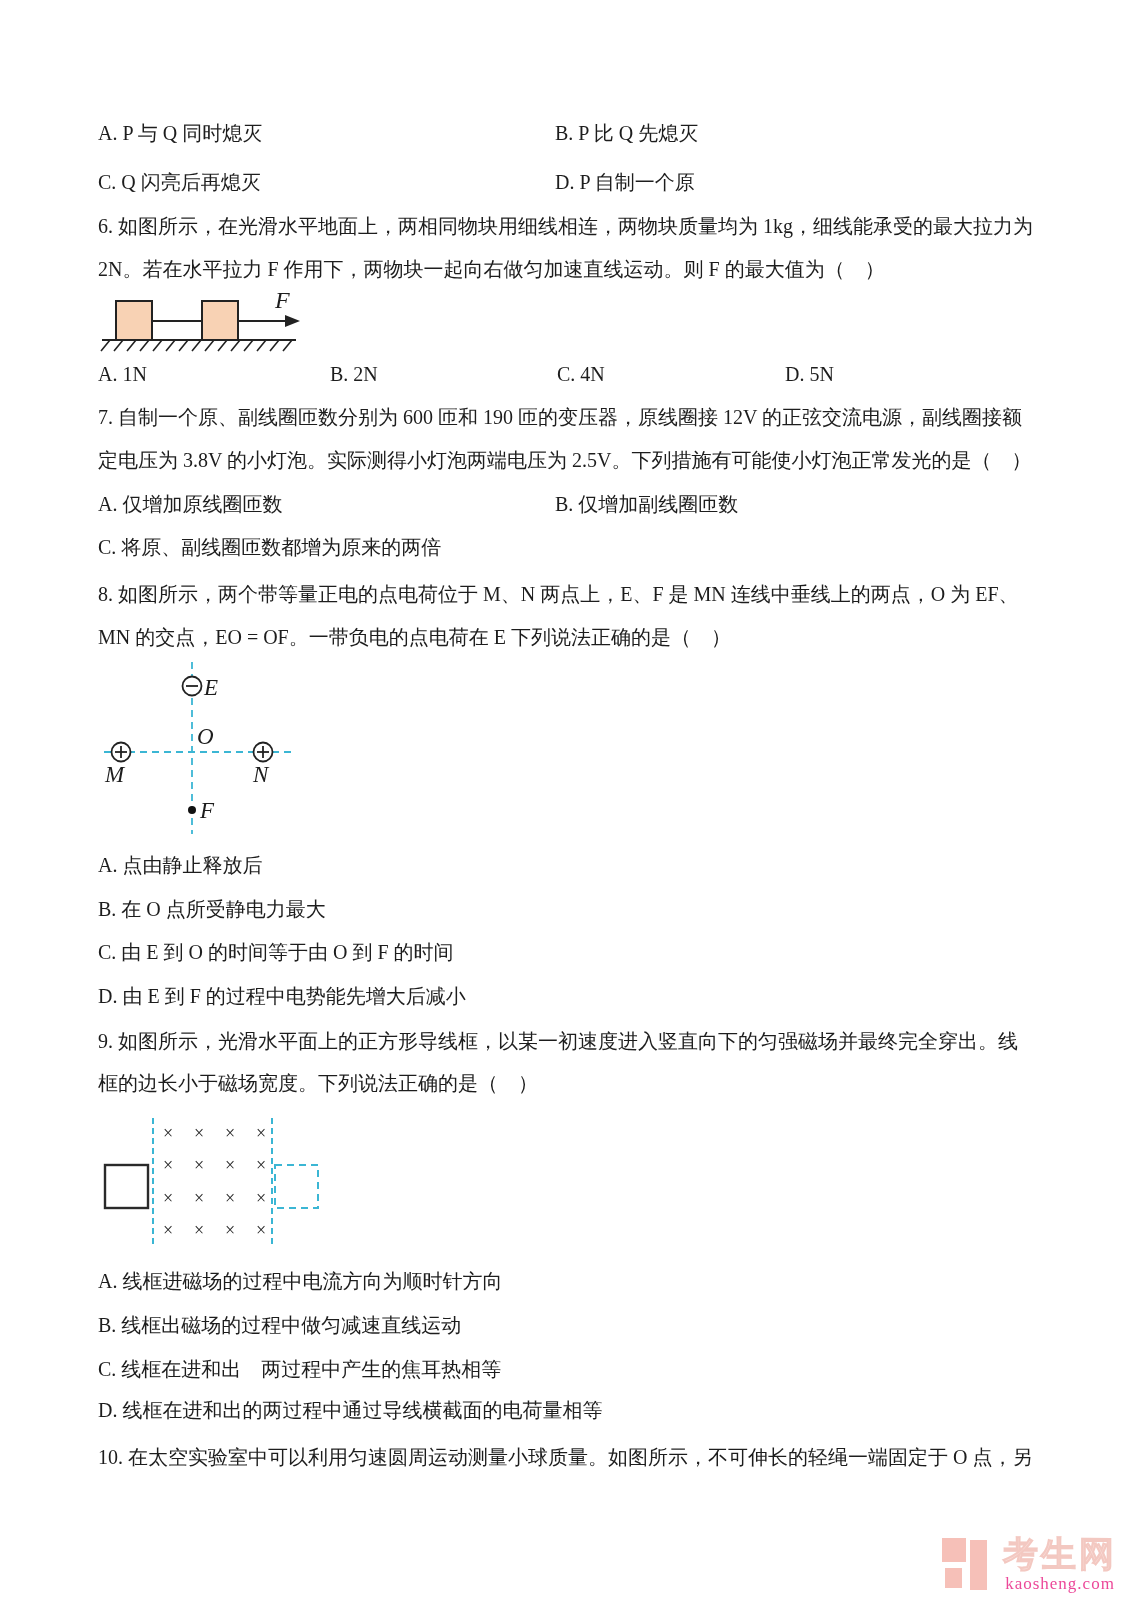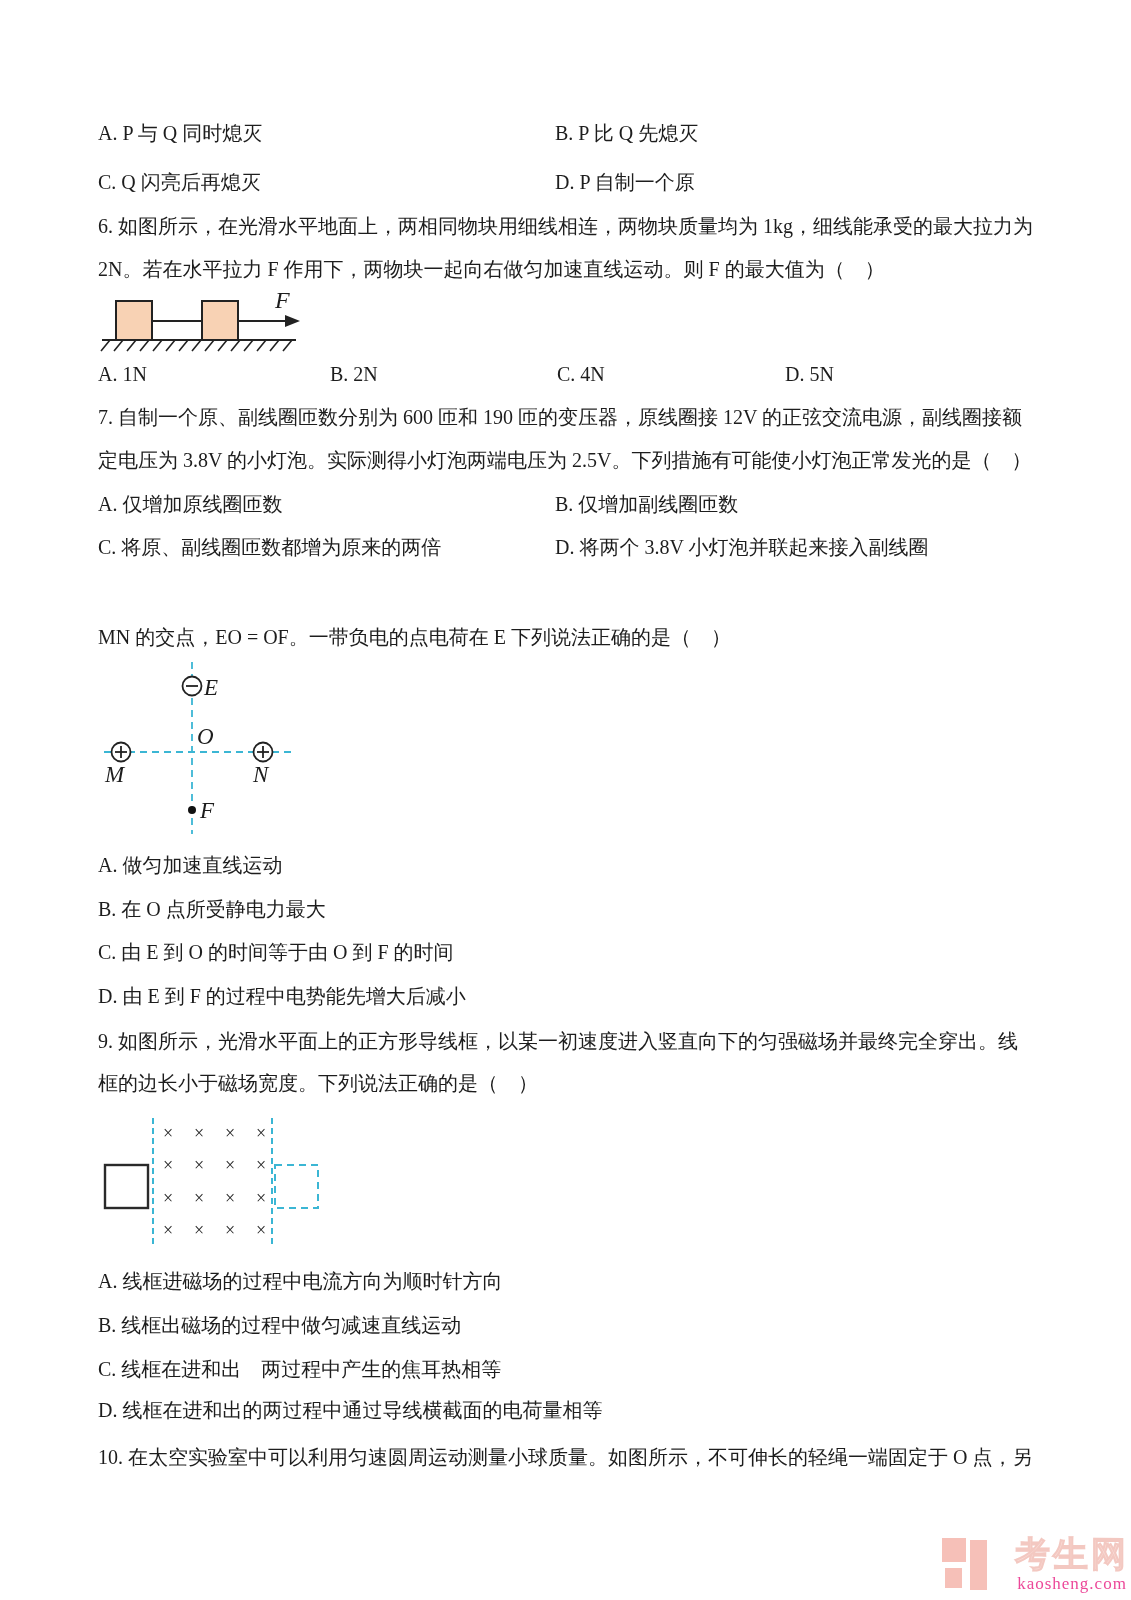--- a/index.html
+++ b/index.html
@@ -5,21 +5,21 @@
   html,body{margin:0;padding:0;background:#ffffff;}
   .page{position:relative;width:1131px;height:1600px;background:#ffffff;overflow:hidden;
         font-family:"Liberation Serif","DejaVu Serif",serif;color:#1d1d1d;margin-top:28px;}
   .line{position:absolute;white-space:pre;font-size:20px;line-height:1.25;color:#1d1d1d;}
   .fig{position:absolute;}
   .fig text{font-family:"Liberation Serif","DejaVu Serif",serif;fill:#1d1d1d;}
   .ital{font-style:italic;}
   .footer{position:absolute;top:1572px;left:0;width:100%;text-align:center;
           font-size:19px;color:#3c3c3c;letter-spacing:1px;}
   .footer .sep{margin:0 14px;color:#777;}
-  .watermark{position:absolute;left:942px;top:1508px;display:flex;align-items:flex-start;gap:25px;}
+  .watermark{position:absolute;left:942px;top:1508px;display:flex;align-items:flex-start;gap:13px;}
   .wm-brand{font-size:35px;line-height:38px;font-weight:bold;letter-spacing:3px;
             color:#f9ddd8;-webkit-text-stroke:1px #f3c8c1;}
   .wm-domain{font-size:17px;line-height:20px;color:#ec4899;letter-spacing:1px;
              font-family:Liberation Serif, serif;text-align:center;}
 </style>
 </head>
 <body>
 
 <div class="page">
 
@@ -45,22 +45,22 @@
   <div class="line" style="top:334px;left:98px">A. 1N</div>
   <div class="line" style="top:334px;left:330px">B. 2N</div>
   <div class="line" style="top:334px;left:557px">C. 4N</div>
   <div class="line" style="top:334px;left:785px">D. 5N</div>
 
   <div class="line" style="top:377px;left:98px">7. 自制一个原、副线圈匝数分别为 600 匝和 190 匝的变压器，原线圈接 12V 的正弦交流电源，副线圈接额</div>
   <div class="line" style="top:420px;left:98px">定电压为 3.8V 的小灯泡。实际测得小灯泡两端电压为 2.5V。下列措施有可能使小灯泡正常发光的是（　）</div>
   <div class="line" style="top:464px;left:98px">A. 仅增加原线圈匝数</div>
   <div class="line" style="top:464px;left:555px">B. 仅增加副线圈匝数</div>
   <div class="line" style="top:507px;left:98px">C. 将原、副线圈匝数都增为原来的两倍</div>
-  <div class="line" style="top:507px;left:555px">D. 将两个 3.8V 小灯泡并联起来接入副线圈</div>
 
+  <div class="line" style="top:554px;left:98px">8. 如图所示，两个带等量正电的点电荷位于 M、N 两点上，E、F 是 MN 连线中垂线上的两点，O 为 EF、</div>
   <div class="line" style="top:597px;left:98px">MN 的交点，EO = OF。一带负电的点电荷在 E 下列说法正确的是（　）</div>
 
   <svg class="fig" style="left:96px;top:628px" width="210" height="182" viewBox="0 0 210 182">
     <line x1="96" y1="6" x2="96" y2="178" stroke="#3bb6d4" stroke-width="1.8" stroke-dasharray="7 5"></line>
     <line x1="8" y1="96" x2="196" y2="96" stroke="#3bb6d4" stroke-width="1.8" stroke-dasharray="7 5"></line>
     <g>
       <circle cx="96" cy="30" r="9.5" fill="#ffffff" stroke="#222" stroke-width="1.8"></circle>
       <line x1="90" y1="30" x2="102" y2="30" stroke="#222" stroke-width="1.8"></line>
     </g>
     <text x="108" y="39" font-size="23" class="ital">E</text>
@@ -74,21 +74,21 @@
     <g>
       <circle cx="167" cy="96" r="9.5" fill="#ffffff" stroke="#222" stroke-width="1.8"></circle>
       <line x1="161" y1="96" x2="173" y2="96" stroke="#222" stroke-width="1.8"></line>
       <line x1="167" y1="90" x2="167" y2="102" stroke="#222" stroke-width="1.8"></line>
     </g>
     <text x="157" y="126" font-size="23" class="ital">N</text>
     <circle cx="96" cy="154" r="4" fill="#111"></circle>
     <text x="104" y="162" font-size="23" class="ital">F</text>
   </svg>
 
-  <div class="line" style="top:825px;left:98px">A. 做匀加速直线运动</div>
+  <div class="line" style="top:825px;left:98px">A. 点由静止释放后</div>
   <div class="line" style="top:869px;left:98px">B. 在 O 点所受静电力最大</div>
   <div class="line" style="top:912px;left:98px">C. 由 E 到 O 的时间等于由 O 到 F 的时间</div>
   <div class="line" style="top:956px;left:98px">D. 由 E 到 F 的过程中电势能先增大后减小</div>
 
   <div class="line" style="top:1001px;left:98px">9. 如图所示，光滑水平面上的正方形导线框，以某一初速度进入竖直向下的匀强磁场并最终完全穿出。线</div>
   <div class="line" style="top:1043px;left:98px">框的边长小于磁场宽度。下列说法正确的是（　）</div>
 
   <svg class="fig" style="left:96px;top:1080px" width="245" height="142" viewBox="0 0 245 142">
     <line x1="57" y1="10" x2="57" y2="136" stroke="#3bb6d4" stroke-width="2" stroke-dasharray="6 4"></line>
     <line x1="176" y1="10" x2="176" y2="136" stroke="#3bb6d4" stroke-width="2" stroke-dasharray="6 4"></line>

